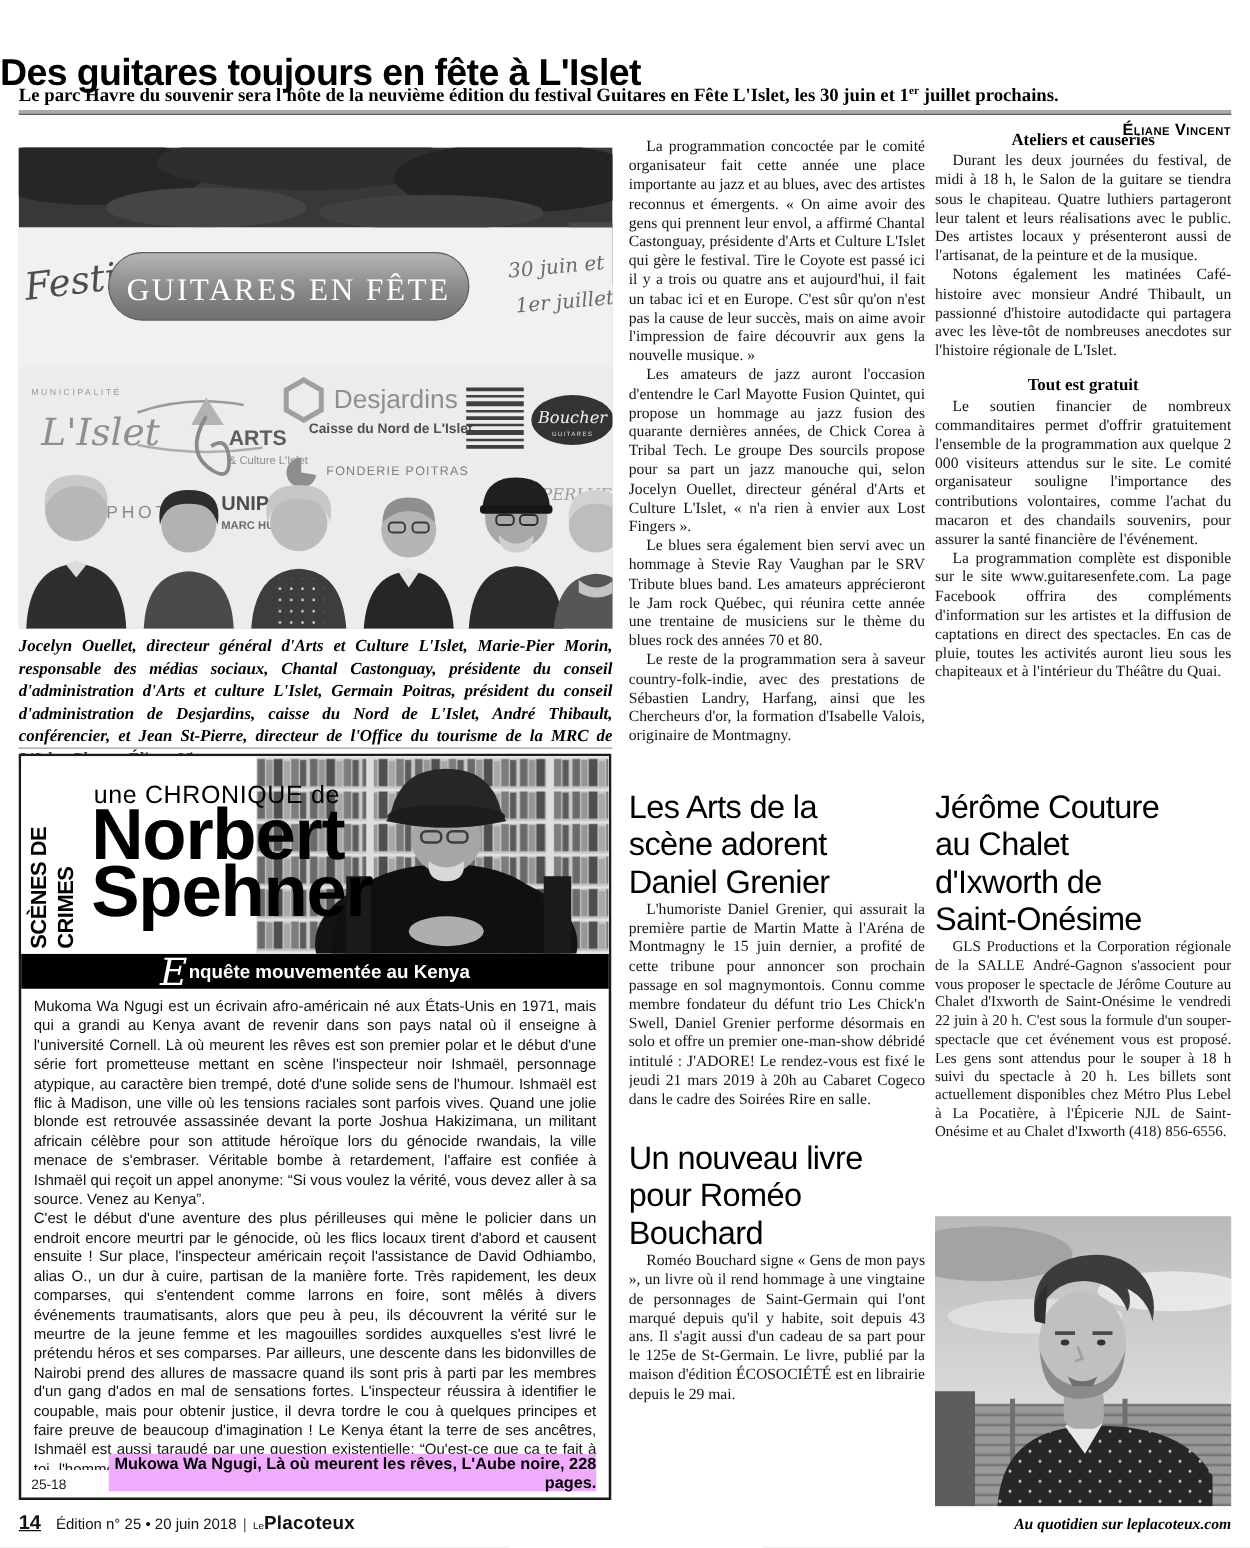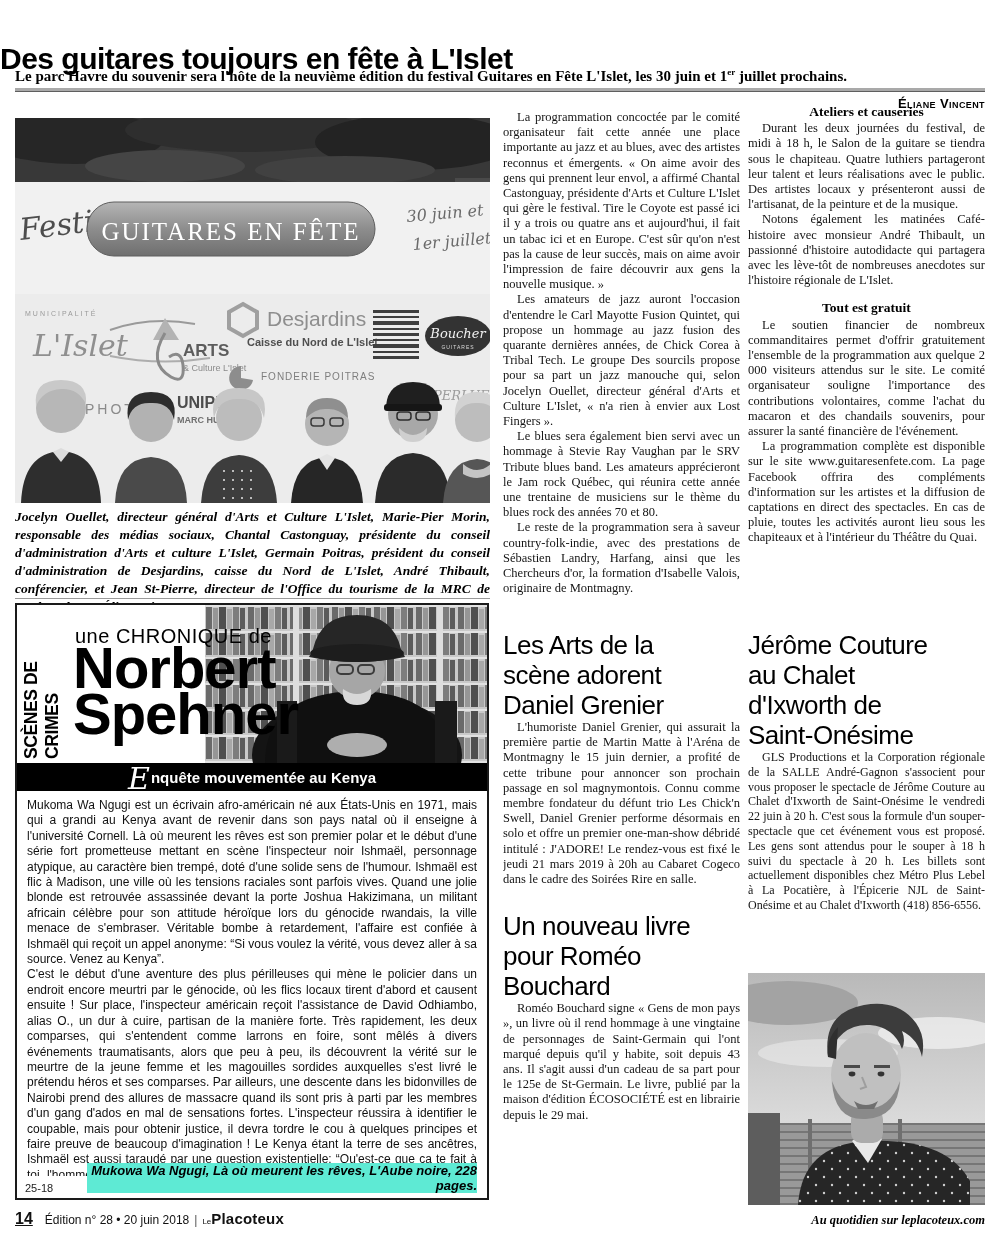--- a/index.html
+++ b/index.html
@@ -49,22 +49,22 @@
   .chron-banner{height:28px;background:#000;color:#fff;display:flex;align-items:center;justify-content:center;}
   .chron-banner .init{font-family:"DejaVu Serif",serif;font-style:italic;font-size:30px;
     line-height:20px;margin-right:1px;position:relative;top:2px;}
   .chron-banner .rest{font-family:"Liberation Sans",sans-serif;font-weight:bold;font-size:15px;}
   .chron-body{padding:7px 10px 26px 10px;font-family:"Liberation Sans",sans-serif;
     font-size:12px;line-height:15.4px;text-align:justify;color:#101010;height:352px;overflow:hidden;}
   .chron-body p{margin:0;}
   .chron-code{position:absolute;bottom:4px;left:8px;
     font-family:"Liberation Sans",sans-serif;font-size:11px;color:#222;}
   .chron-bookref{position:absolute;bottom:5px;right:10px;left:70px;text-align:right;
-    font-family:"Liberation Sans",sans-serif;font-weight:bold;font-style:italic;
-    font-size:13px;color:#000;background:#5eead4;}
+    font-family:"Liberation Sans",sans-serif;font-weight:bold;
+    font-size:13px;color:#000;background:#f0abfc;}
 
   
   .art-title{font-family:"Liberation Sans",sans-serif;font-weight:normal;font-size:26px;
     line-height:30px;letter-spacing:-0.5px;text-align:left;color:#000;margin:0;}
   .col-mid-bottom{top:630px;left:503px;width:237px;height:560px;overflow:hidden;}
   .col-right-bottom{top:630px;left:748px;width:237px;height:340px;overflow:hidden;}
   .art-body{margin-top:0;}
   .art-title.second{margin-top:24px;}
   .portrait-photo{top:973px;left:748px;width:237px;height:232px;background:#cfcfcf;}
 
@@ -326,21 +326,21 @@
     <rect x="96" y="92" width="16" height="3" fill="#4a4a4a"></rect>
     <rect x="126" y="92" width="16" height="3" fill="#4a4a4a"></rect>
     <ellipse cx="104" cy="101" rx="3.4" ry="2.4" fill="#333333"></ellipse>
     <ellipse cx="133" cy="101" rx="3.4" ry="2.4" fill="#333333"></ellipse>
     <path d="M114 104 l4 10 l-6 2" stroke="#9e9e9e" fill="none" stroke-width="2"></path>
   </svg>
 
   <div class="abs footer">
     <div class="footer-left">
       <span class="page-num">14</span>
-      <span class="edition">Édition n° 28 • 20 juin 2018</span>
+      <span class="edition">Édition n° 25 • 20 juin 2018</span>
       <span class="sep">|</span>
       <span class="brand-small">Le</span>
         <span class="brand">Placoteux</span>
     </div>
     <div class="tagline">Au quotidien sur leplacoteux.com</div>
   </div>
 
 </div>
 
 </body></html>

